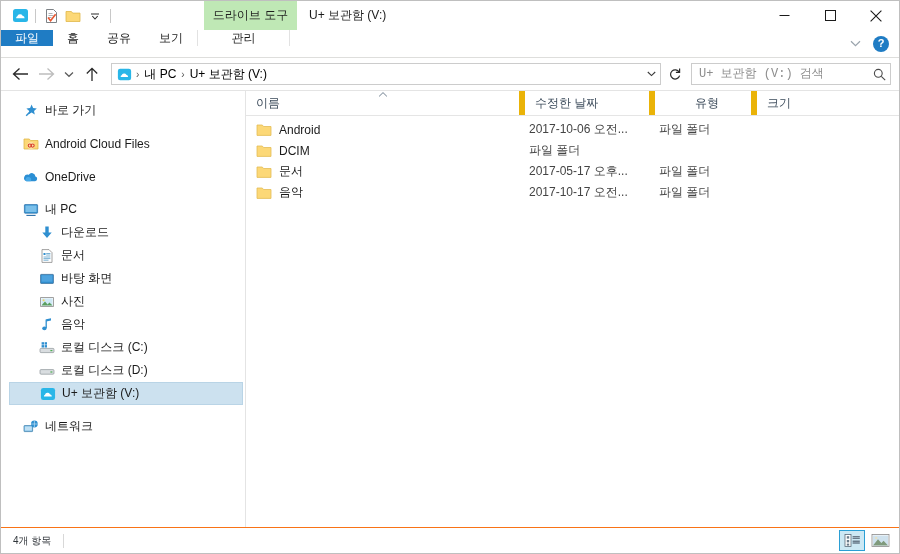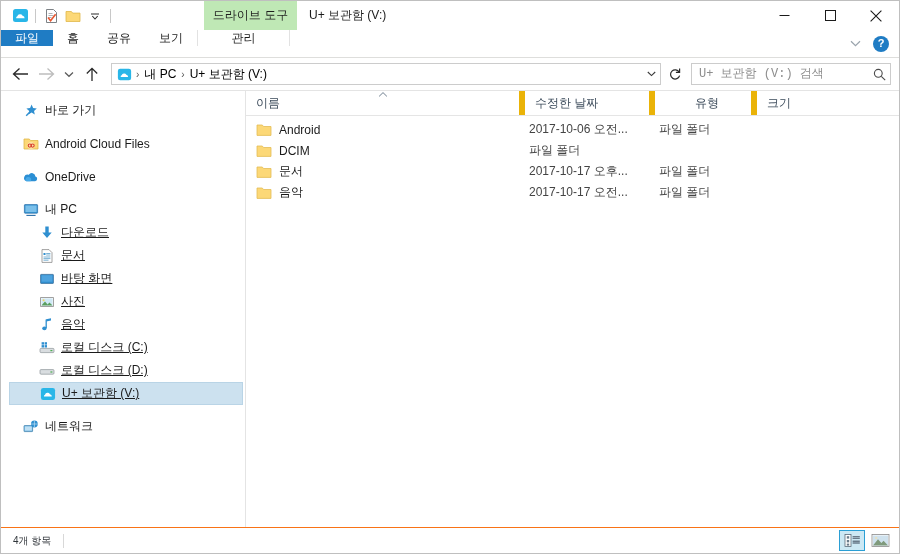--- a/index.html
+++ b/index.html
@@ -272,21 +272,21 @@
   .nav-item .ico {
     width: 16px;
     height: 16px;
     margin-right: 6px;
     display: flex;
     align-items: center;
     justify-content: center;
     flex: 0 0 16px;
   }
   .depth0 { padding-left: 14px; }
-  .depth1 { padding-left: 30px; text-decoration: underline; }
+  .depth1 { padding-left: 30px; }
   .nav-gap { height: 10px; }
 
   .content {
     flex: 1;
     display: flex;
     flex-direction: column;
     min-width: 0;
     background: #ffffff;
   }
   .colheaders {
@@ -726,21 +726,21 @@
 
         <div class="filerow">
           <div class="cell cell-name">
             <span class="folder-ico">
               <svg width="16" height="14" viewBox="0 0 16 14">
                 <path d="M1 2 h5.3 l1.2 1.5 H15 V12.4 H1 Z" fill="#fcd877" stroke="#e3bc55" stroke-width="0.8"></path>
               </svg>
             </span>
             <span>문서</span>
           </div>
-          <div class="cell cell-date">2017-10-17 오후...</div>
+          <div class="cell cell-date">2017-05-17 오후...</div>
           <div class="cell cell-type">파일 폴더</div>
           <div class="cell cell-size"></div>
         </div>
 
         <div class="filerow">
           <div class="cell cell-name">
             <span class="folder-ico">
               <svg width="16" height="14" viewBox="0 0 16 14">
                 <path d="M1 2 h5.3 l1.2 1.5 H15 V12.4 H1 Z" fill="#fcd877" stroke="#e3bc55" stroke-width="0.8"></path>
               </svg>

